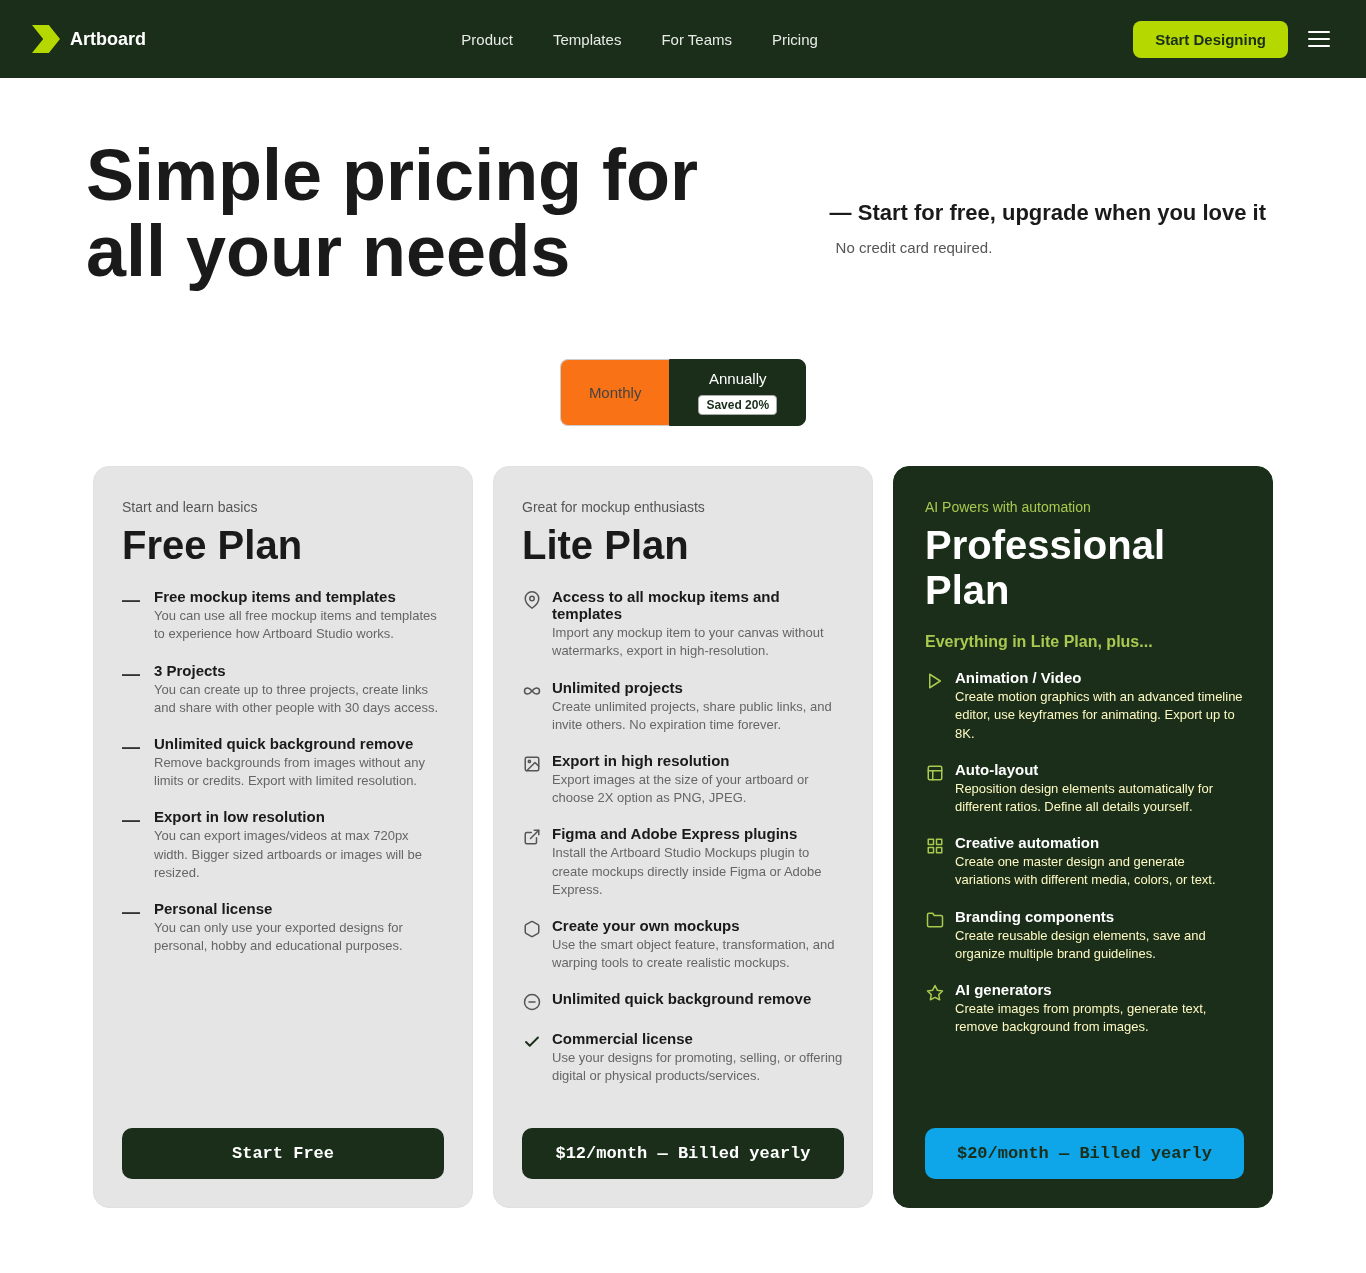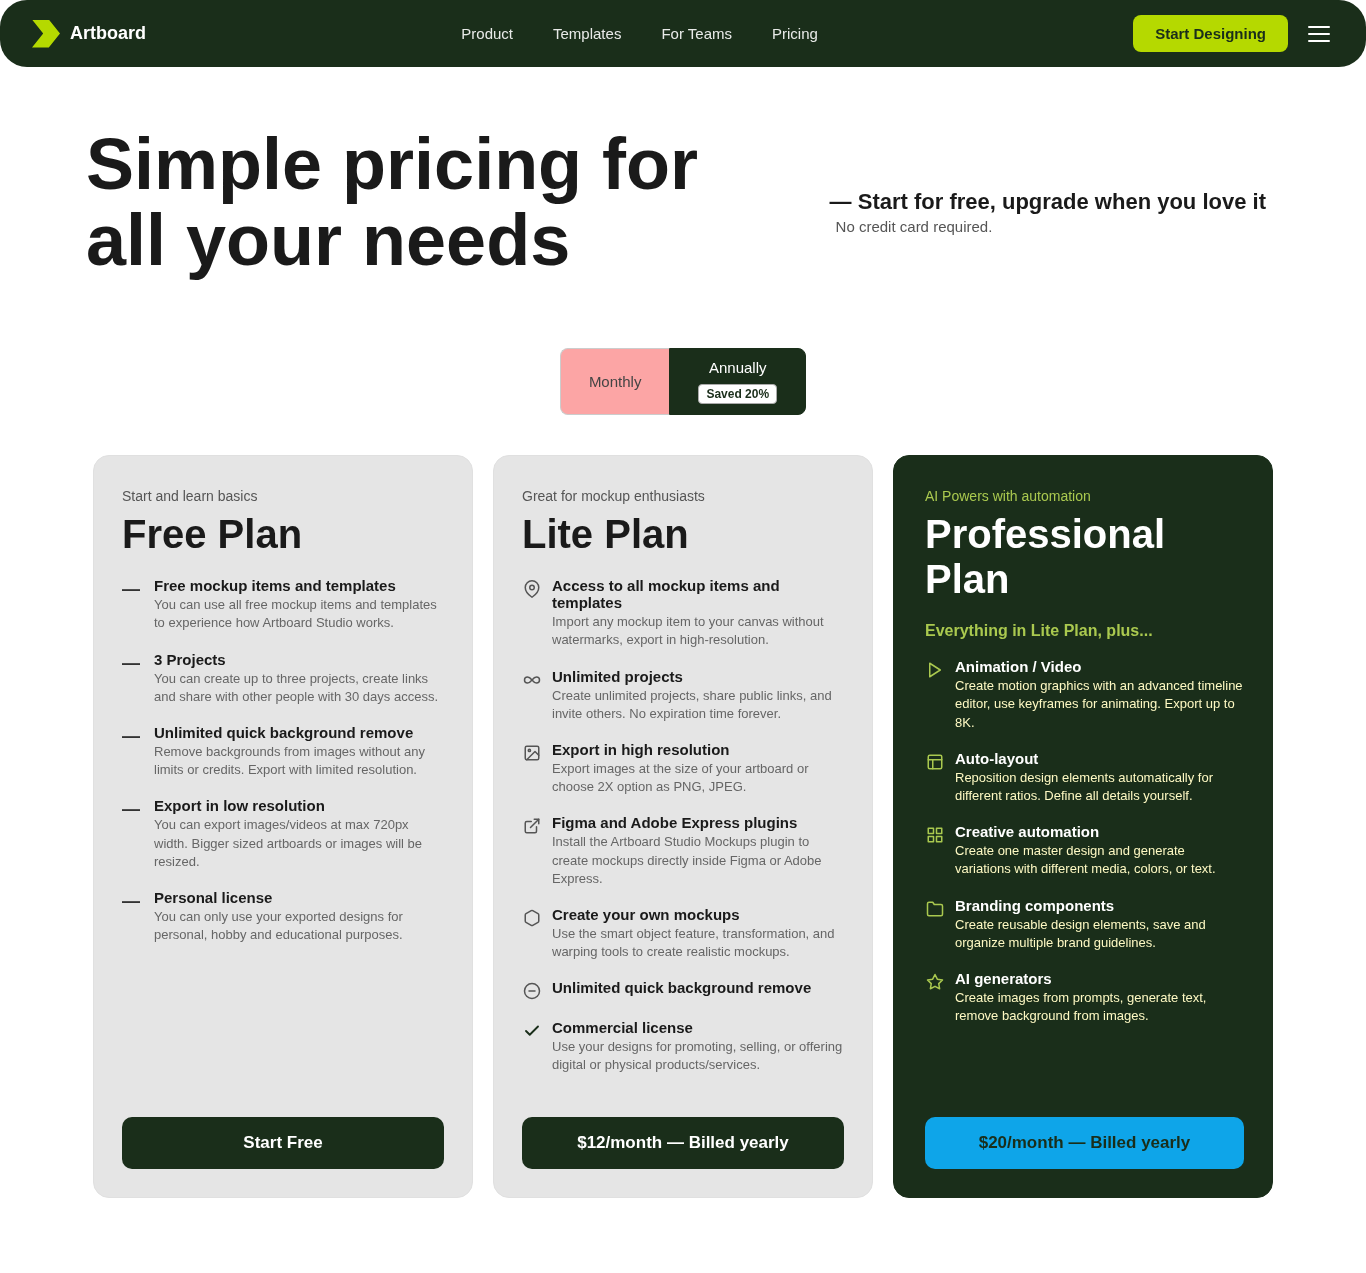--- a/index.html
+++ b/index.html
@@ -4,23 +4,22 @@
   <style>
     * { margin: 0; padding: 0; box-sizing: border-box; }
     body { font-family: -apple-system, BlinkMacSystemFont, 'Segoe UI', sans-serif; background: #fff; color: #1a1a1a; }
 
     
     nav {
       background: #1a2e1a;
       display: flex;
       align-items: center;
       padding: 0 32px;
-      height: 67px;
+      height: 78px;
       justify-content: space-between;
-      border-radius: 27px;
     }
     .nav-logo {
       display: flex; align-items: center; gap: 10px;
       color: #fff; font-weight: 700; font-size: 18px;
     }
     .nav-logo-icon {
       width: 28px; height: 28px;
       background: #b5d900;
       clip-path: polygon(0 0, 60% 0, 100% 50%, 60% 100%, 0 100%, 40% 50%);
     }
@@ -70,38 +69,39 @@
       padding-top: 60px;
       padding-left: 20px;
     }
     .hero-tagline {
       font-size: 22px;
       font-weight: 700;
       line-height: 1.4;
       color: #1a1a1a;
     }
     .hero-sub {
+      margin-top: 10px;
       font-size: 15px;
       color: #555;
       padding-left: 6px;
     }
 
     
     .billing-toggle-wrap {
       display: flex;
       justify-content: center;
       margin: 30px 0 40px 0;
       gap: 0;
     }
     .billing-option {
       padding: 10px 28px;
       border: 1.5px solid #ccc;
       font-size: 15px;
       cursor: pointer;
-      background: #fca5a5;
+      background: #f97316;
       color: #444;
     }
     .billing-option:first-child { border-radius: 8px 0 0 8px; border-right: none; }
     .billing-option.active {
       background: #1a2e1a;
       color: #fff;
       border-color: #1a2e1a;
     }
     .billing-option:last-child { border-radius: 0 8px 8px 0; display: flex; align-items: center; gap: 8px; flex-direction: column; }
     .saved-badge {
@@ -221,20 +221,21 @@
       display: block;
       width: 100%;
       text-align: center;
       padding: 16px;
       border-radius: 10px;
       font-size: 17px;
       font-weight: 700;
       cursor: pointer;
       border: none;
       margin-top: 24px;
+      font-family: Liberation Mono, monospace;
     }
     .btn-dark {
       background: #1a2e1a;
       color: #fff;
     }
     .btn-lime {
       background: #0ea5e9;
       color: #1a2e1a;
     }
 

